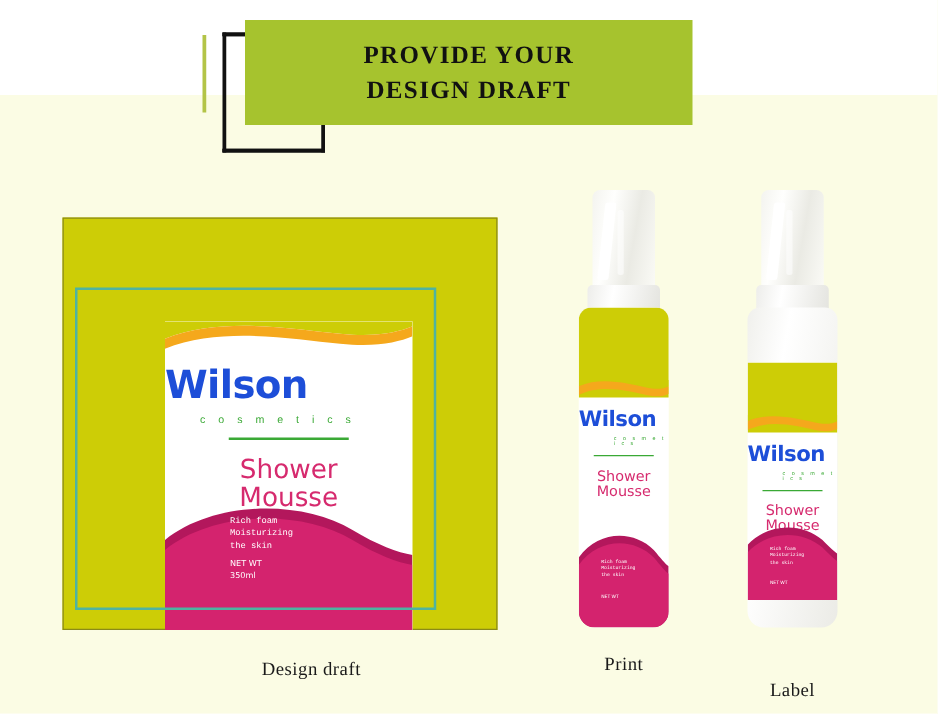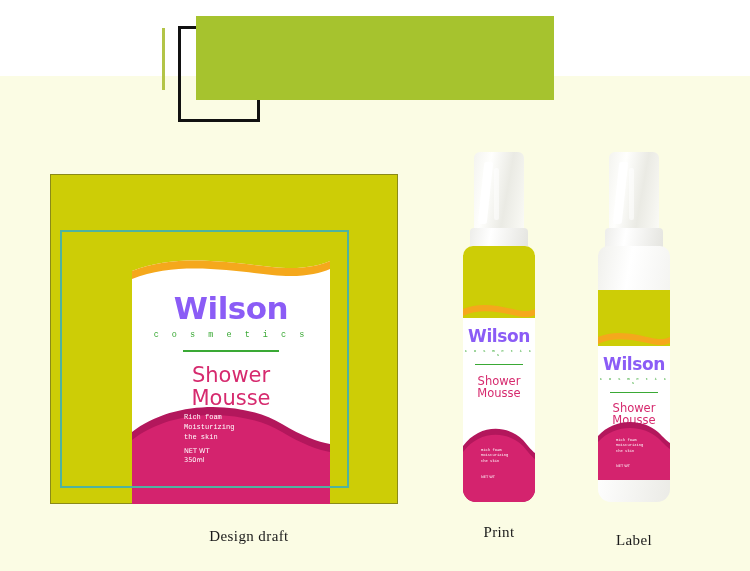--- a/index.html
+++ b/index.html
@@ -90,29 +90,29 @@
   }
   .label-art .wave-top {
     position: absolute; left: 0; top: 0; width: 100%;
   }
   .label-art .wave-bottom {
     position: absolute; left: 0; bottom: 0; width: 100%;
   }
   .brand {
     font-family: "DejaVu Sans", sans-serif;
     font-weight: bold;
-    color: #8b5cf6;
+    color: #1d4ed8;
     line-height: 1;
-    text-align: center;
+    text-align: left;
   }
   .brand-sub {
-    font-family: Liberation Mono, monospace;
+    font-family: Liberation Sans, sans-serif;
     color: #3aa935;
-    text-align: center;
     line-height: 1;
+    margin-left: 28px;
   }
   .rule {
     background: #3aa935;
     margin: 0 auto;
   }
   .product {
     font-family: "DejaVu Sans", sans-serif;
     color: #d62a6e;
     text-align: center;
     line-height: 1.1;
@@ -177,20 +177,24 @@
   <div class="bg-bottom"></div>
 
   <div class="accent-bar"></div>
 
   <div class="frame"></div>
   <div class="frame-top-line"></div>
   <div class="frame-bottom-line"></div>
   <div class="frame-right-stub"></div>
 
   <div class="header-banner"></div>
+  <div class="header-text">
+    <div>PROVIDE YOUR</div>
+    <div>DESIGN DRAFT</div>
+  </div>
 
   <div class="draft-panel"></div>
 
   <div class="label-art" id="draft-label">
     <svg class="wave-top" viewBox="0 0 198 36" preserveAspectRatio="none" width="198" height="36">
       <path d="M0,14 C45,-4 100,6 140,10 C168,13 186,9 198,4 L198,0 L0,0 Z" fill="#cdcd06"></path>
       <path d="M0,14 C45,-4 100,6 140,10 C168,13 186,9 198,4 L198,12 C186,17 168,21 140,18 C100,14 45,4 0,22 Z" fill="#f5a81c"></path>
     </svg>
 
     <div class="brand">Wilson</div>
@@ -298,15 +302,15 @@
                       font-family:'DejaVu Sans', sans-serif; line-height:1.4;">
             <div>NET WT</div>
           </div>
         </div>
       </div>
     </div>
   </div>
 
   <div class="caption" style="left:149px; top:528px; width:200px;">Design draft</div>
   <div class="caption" style="left:449px; top:524px; width:100px;font-family:Liberation Serif, serif;">Print</div>
-  <div class="caption" style="left:584px; top:532px; width:100px;">Label</div>
+  <div class="caption" style="left:584px; top:545px; width:100px;">Label</div>
 
 </div>
 
 </body></html>

